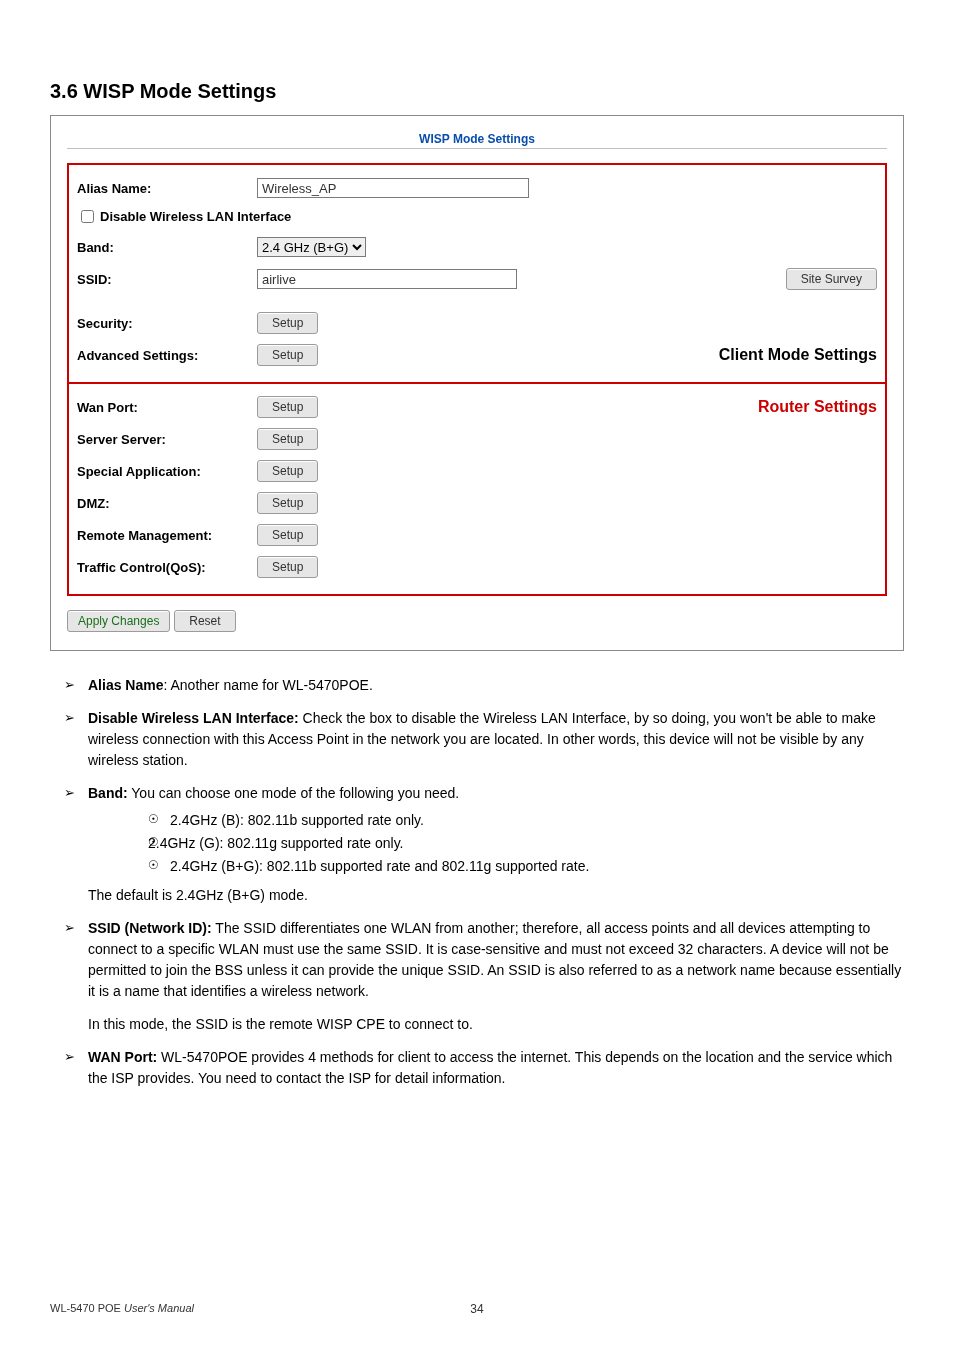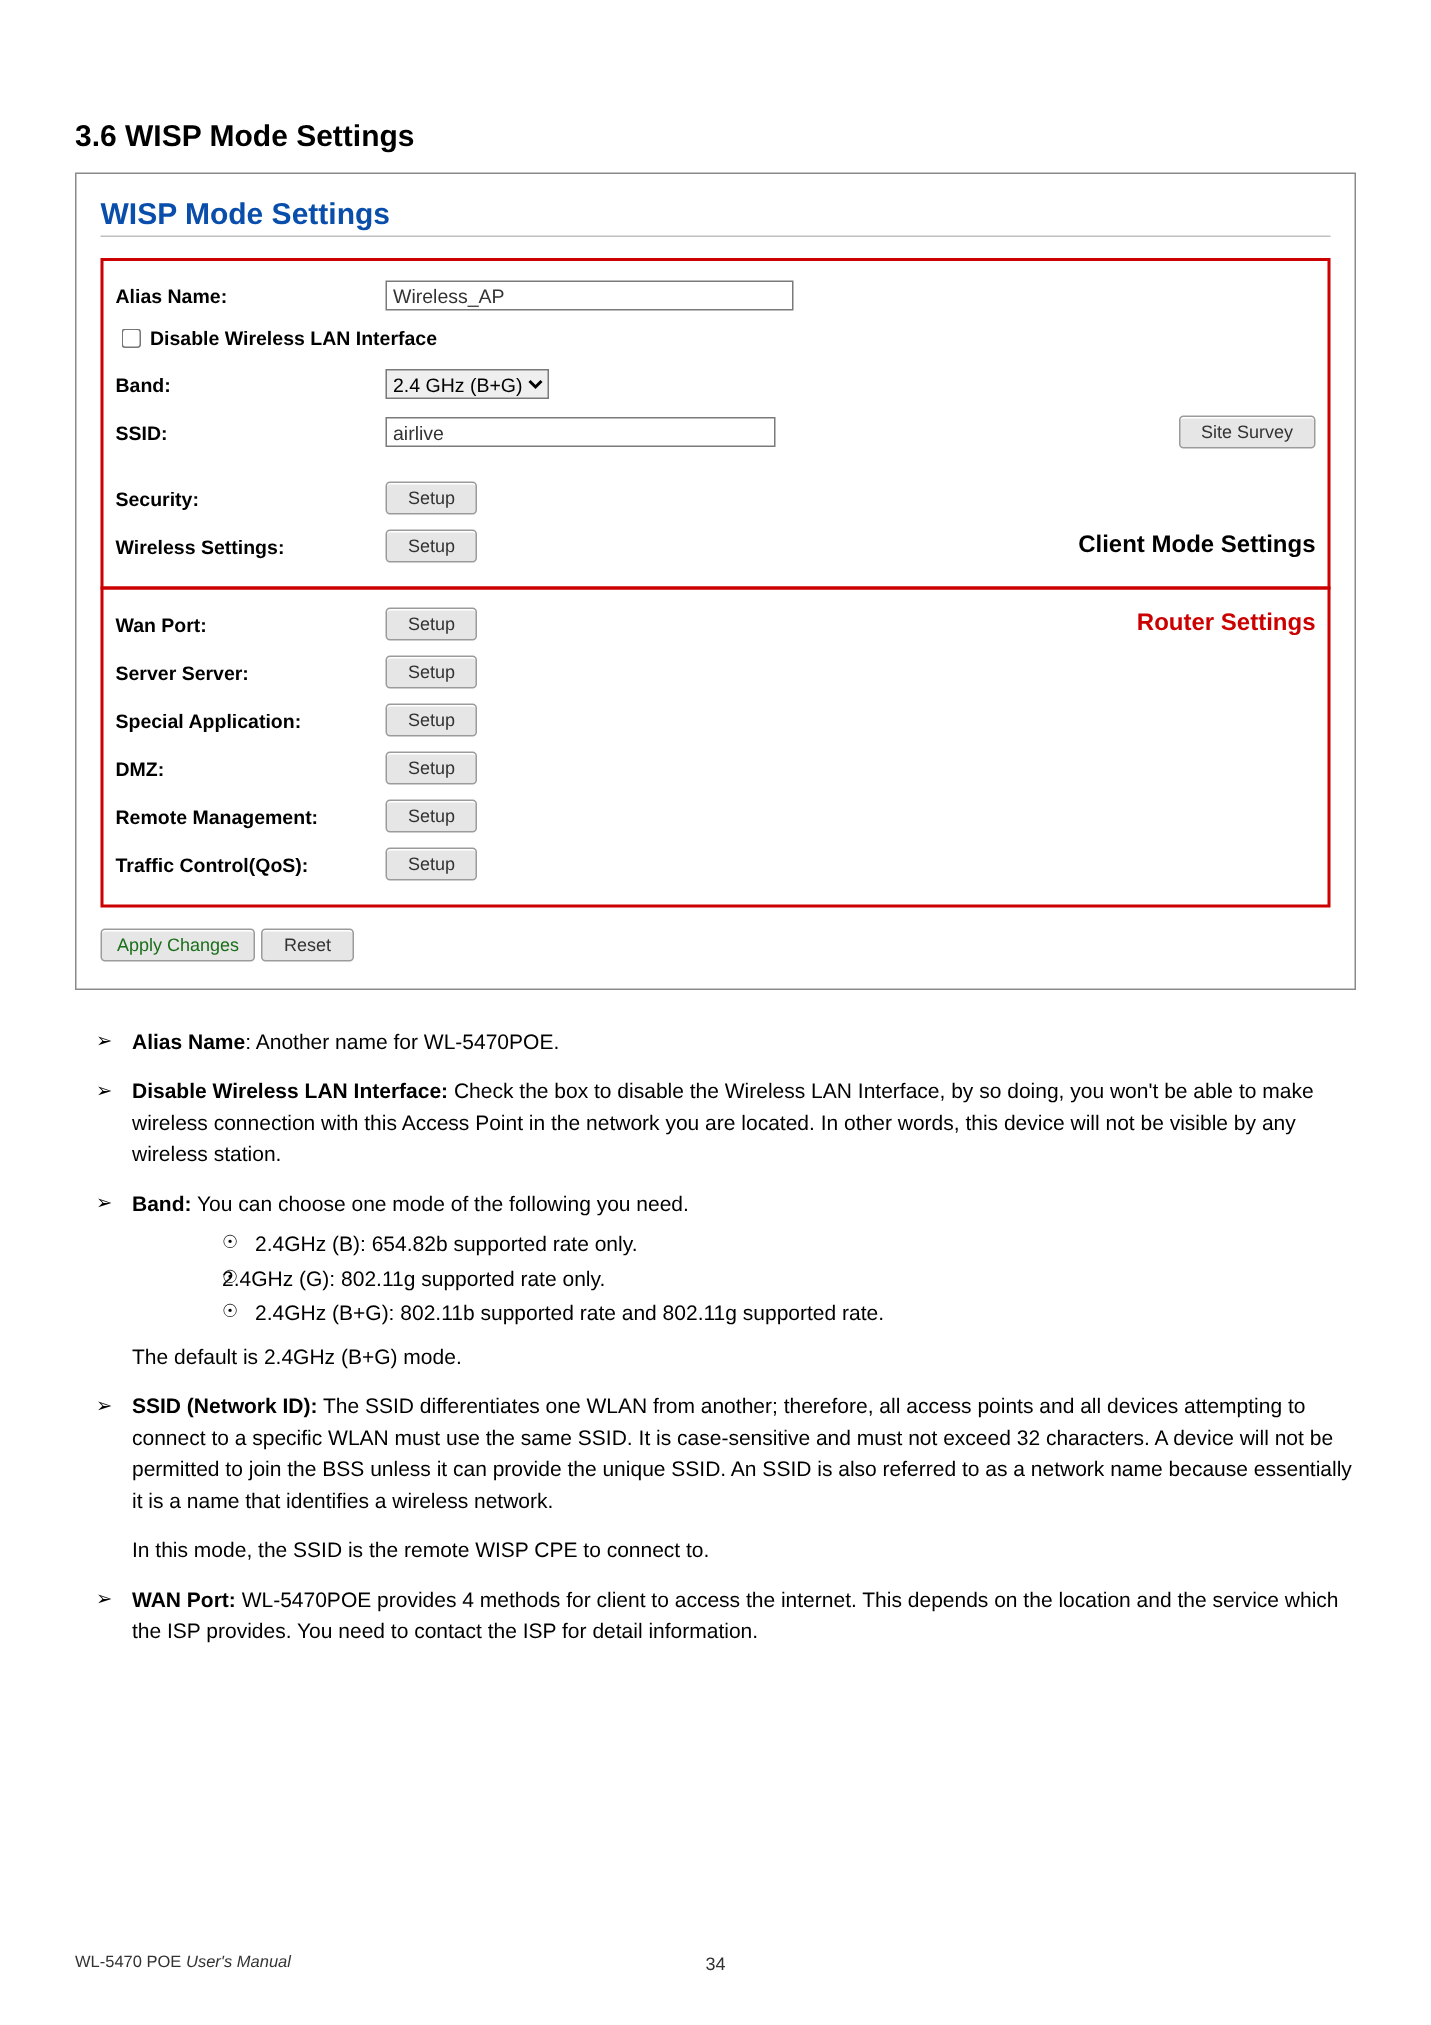--- a/index.html
+++ b/index.html
@@ -21,23 +21,24 @@
     margin: 0 0 12px 0;
   }
   .panel {
     border: 1px solid #8a8a8a;
     padding: 12px 16px 18px 16px;
     background: #fff;
     margin-bottom: 24px;
   }
   .panel-title {
     color: #0a4eab;
-    font-size: 20px;
+    font-size: 12px;
     font-weight: bold;
     margin: 4px 0 2px 0;
+    text-align: center;
   }
   hr.title-rule {
     border: none;
     border-top: 1px solid #c0c0c0;
     margin: 2px 0 14px 0;
   }
   .redbox-a {
     border: 2px solid #cc0000;
     padding: 6px 8px 10px 8px;
     margin-bottom: -2px;
@@ -215,21 +216,21 @@
       </div>
     </div>
     <div class="gap"></div>
     <div class="row">
       <div class="lbl">Security:</div>
       <div class="field">
           <button class="win-btn">Setup</button>
         </div>
     </div>
     <div class="row">
-      <div class="lbl">Wireless Settings:</div>
+      <div class="lbl">Advanced Settings:</div>
       <div class="field">
           <button class="win-btn">Setup</button>
         </div>
       <div class="annot-client">Client Mode Settings</div>
     </div>
   </div>
 
   <div class="redbox-b">
     <div class="row">
       <div class="lbl">Wan Port:</div>
@@ -279,21 +280,21 @@
 <ul class="notes">
   <li>
     <b>Alias Name</b><span>: Another name for WL-5470POE.</span>
   </li>
   <li>
     <b>Disable Wireless LAN Interface:</b><span> Check the box to disable the Wireless LAN Interface, by so doing, you won't be able to make wireless connection with this Access Point in the network you are located. In other words, this device will not be visible by any wireless station.</span>
   </li>
   <li>
     <b>Band:</b><span> You can choose one mode of the following you need.</span>
     <ul class="sublist">
-      <li>2.4GHz (B): 654.82b supported rate only.</li>
+      <li>2.4GHz (B): 802.11b supported rate only.</li>
       <li style="padding-left:0;">2.4GHz (G): 802.11g supported rate only.</li>
       <li>2.4GHz (B+G): 802.11b supported rate and 802.11g supported rate.</li>
     </ul>
     <div class="para-indent" style="padding-left:0;">The default is 2.4GHz (B+G) mode.</div>
   </li>
   <li>
     <b>SSID (Network ID):</b><span> The SSID differentiates one WLAN from another; therefore, all access points and all devices attempting to connect to a specific WLAN must use the same SSID. It is case-sensitive and must not exceed 32 characters. A device will not be permitted to join the BSS unless it can provide the unique SSID. An SSID is also referred to as a network name because essentially it is a name that identifies a wireless network.</span>
     <div class="para-indent" style="padding-left:0; margin-top:12px;">In this mode, the SSID is the remote WISP CPE to connect to.</div>
   </li>
   <li>

